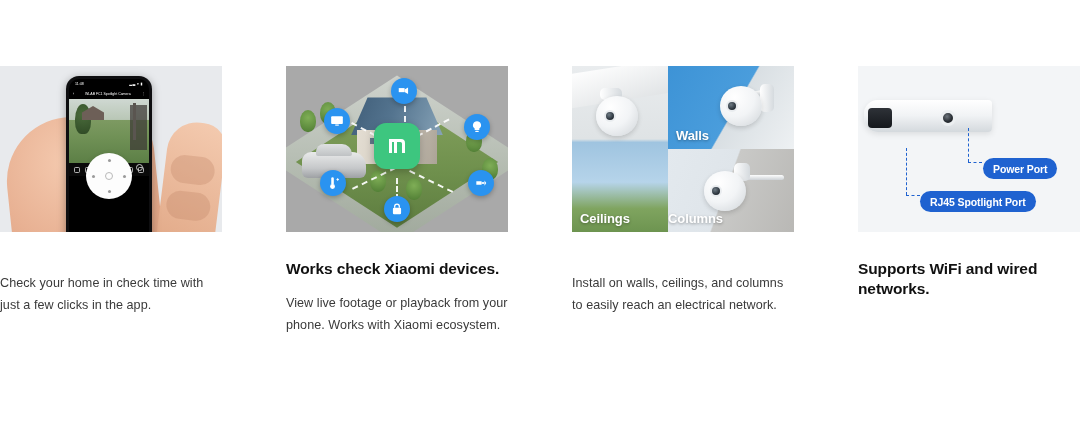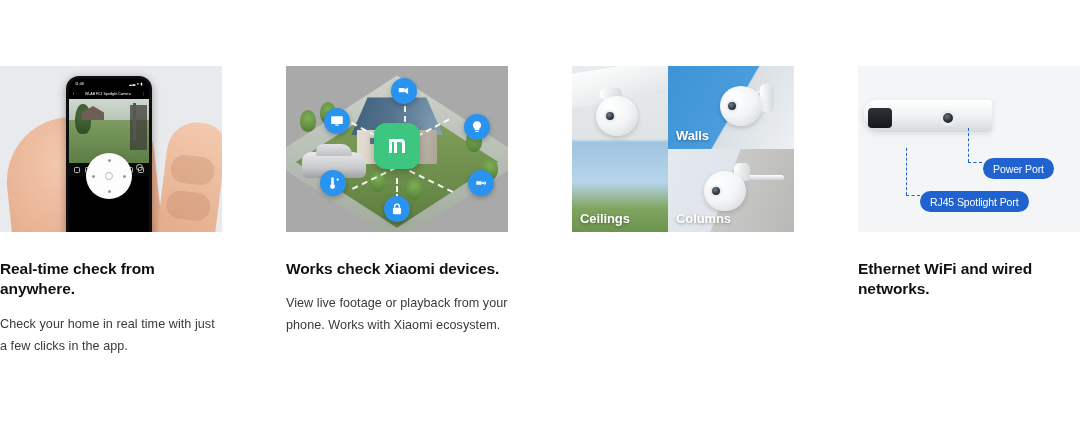--- a/index.html
+++ b/index.html
@@ -263,21 +263,21 @@
   }
 
   .tag {
     position: absolute;
     color: #ffffff; font-weight: bold; font-size: 13px;
     text-shadow: 0 1px 3px rgba(0,0,0,0.35);
     letter-spacing: -0.1px;
   }
   .tag-ceilings { left: 8px; bottom: 6px; }
   .tag-walls    { left: 8px; bottom: 6px; }
-  .tag-columns  { left: 8px; bottom: 6px; margin-top: 45px; }
+  .tag-columns  { left: 0; bottom: 6px; margin-top: 45px; }
 
   
   .m4 { background: #f3f5f7; }
   .cable {
     position: absolute; left: 6px; top: 34px;
     width: 128px; height: 32px; border-radius: 14px 4px 4px 14px;
     background: linear-gradient(180deg, #ffffff 0%, #f1f3f5 48%, #d4d9dd 100%);
     box-shadow: 0 2px 6px rgba(0,0,0,0.10);
   }
   .cable-tail {
@@ -295,21 +295,21 @@
   }
   .dcjack {
     position: absolute; left: 82px; top: 44px;
     width: 16px; height: 16px; border-radius: 50%;
     background: radial-gradient(circle at 40% 35%, #6d757c 0%, #2b3036 55%, #14171a 100%);
     border: 3px solid #eceff1;
   }
   .badge {
     position: absolute;
     background: #1f62d0; color: #ffffff;
-    font-weight: normal; font-size: 10.5px;
+    font-weight: bold; font-size: 10.5px;
     padding: 4.5px 10px; border-radius: 11px;
     white-space: nowrap;
     letter-spacing: -0.1px;
   }
   .badge-power { left: 125px; top: 92px; }
   .badge-rj45  { left: 62px;  top: 125px; }
   .lead { position: absolute; border-left: 1.6px dashed #1f62d0; }
   .lead-h { position: absolute; border-top: 1.6px dashed #1f62d0; }
 </style>
 </head>
@@ -355,22 +355,21 @@
                 <i class="lf"></i>
                 <i class="rt"></i>
                 <div class="c"></div>
               </div>
               <div class="mini-btn"></div>
             </div>
           </div>
         </div>
       </div>
       <div class="caption">
-        <div class="headline">Real-time check from anywhere.</div>
-        <div class="bodytext">Check your home in real time with just a few clicks in the app.</div>
+        <div class="bodytext">Check your home in check time with just a few clicks in the app.</div>
       </div>
     </div>
 
     <div class="col">
       <div class="media m2">
         <div class="ground"></div>
         <div class="lawn"></div>
         <div class="house">
           <div class="roof"></div>
           <div class="wall"></div>
@@ -471,37 +470,38 @@
           <div class="cam">
             <div class="arm" style="left:72px;top:26px;width:44px;"></div>
             <div class="mount" style="left:66px;top:14px;width:16px;height:18px;"></div>
             <div class="body" style="left:36px;top:22px;"></div>
             <div class="lens" style="left:42px;top:36px;"></div>
           </div>
           <div class="tag tag-columns">Columns</div>
         </div>
       </div>
       <div class="caption">
+        <div class="bodytext">Install on walls, ceilings, and columns to easily reach an electrical network.</div>
       </div>
     </div>
 
     <div class="col">
       <div class="media m4">
         <div class="cable"></div>
         <div class="cable-tail"></div>
         <div class="rj45"></div>
         <div class="dcjack"></div>
 
         <div class="lead" style="left:110px;top:62px;height:34px;"></div>
         <div class="lead-h" style="left:110px;top:96px;width:14px;"></div>
         <div class="badge badge-power">Power Port</div>
 
         <div class="lead" style="left:48px;top:82px;height:47px;"></div>
         <div class="lead-h" style="left:48px;top:129px;width:14px;"></div>
         <div class="badge badge-rj45">RJ45 Spotlight Port</div>
       </div>
       <div class="caption">
-        <div class="headline">Ethernet WiFi and wired networks.</div>
+        <div class="headline">Supports WiFi and wired networks.</div>
       </div>
     </div>
 
   </div>
 </div>
 
 </body></html>

